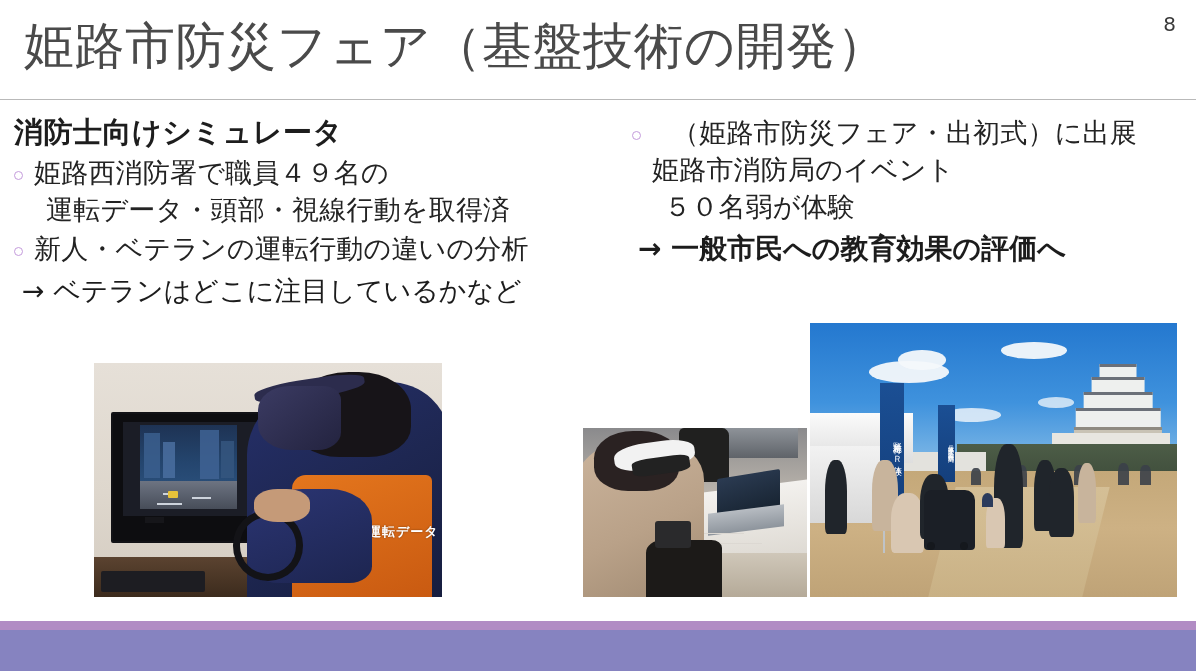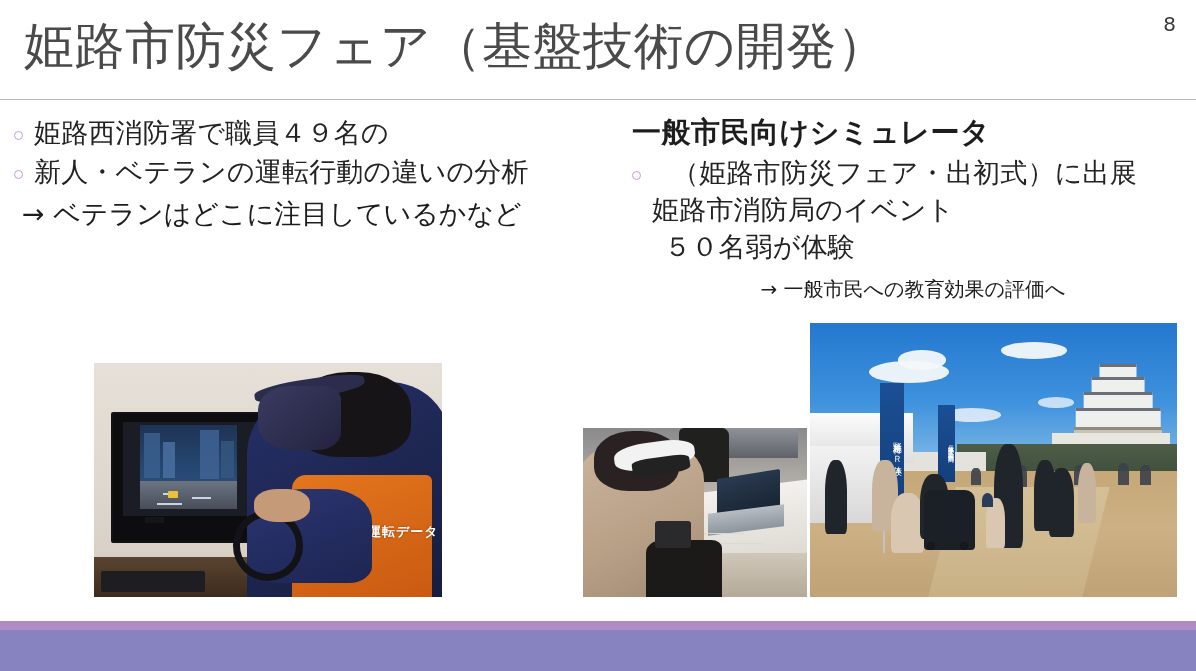--- a/index.html
+++ b/index.html
@@ -98,24 +98,23 @@
 
   .arrow-line {
     font-size: 27px;
     line-height: 40px;
     color: #1c1c1c;
     white-space: nowrap;
     margin-top: 4px;
     padding-left: 8px;
   }
   .col-right .arrow-line {
-    font-weight: 400;
+    font-weight: 700;
     padding-left: 6px;
-    font-size: 20px;
-    text-align: center;
+    font-size: 28px;
   }
 
   
   .photo {
     position: absolute;
     overflow: hidden;
     background: #cfcfcf;
   }
   .photo .scene { position: absolute; inset: 0; }
 
@@ -243,40 +242,41 @@
 </head>
 <body>
 
 <div id="slide">
 
   <div class="slide-title">姫路市防災フェア（基盤技術の開発）</div>
   <div class="page-number">8</div>
   <div class="title-rule"></div>
 
   <div class="col col-left">
+    <div class="col-heading">消防士向けシミュレータ</div>
 
     <div class="bullet-row">
       <div class="bullet-mark"><span></span></div>
       <div class="bullet-text">
         <span class="ln">姫路西消防署で職員４９名の</span>
+        <span class="ln indent-2">運転データ・頭部・視線行動を取得済</span>
       </div>
     </div>
 
     <div class="bullet-row">
       <div class="bullet-mark"><span></span></div>
       <div class="bullet-text">
         <span class="ln">新人・ベテランの運転行動の違いの分析</span>
       </div>
     </div>
 
     <div class="arrow-line">→ ベテランはどこに注目しているかなど</div>
   </div>
 
   <div class="col col-right">
-    <div class="col-heading">一般市民向けシミュレータ</div>
 
     <div class="bullet-row">
       <div class="bullet-mark"><span></span></div>
       <div class="bullet-text">
         <span class="ln indent-1">（姫路市防災フェア・出初式）に出展</span>
         <span class="ln">姫路市消防局のイベント</span>
         <span class="ln indent-2">５０名弱が体験</span>
       </div>
     </div>
 

